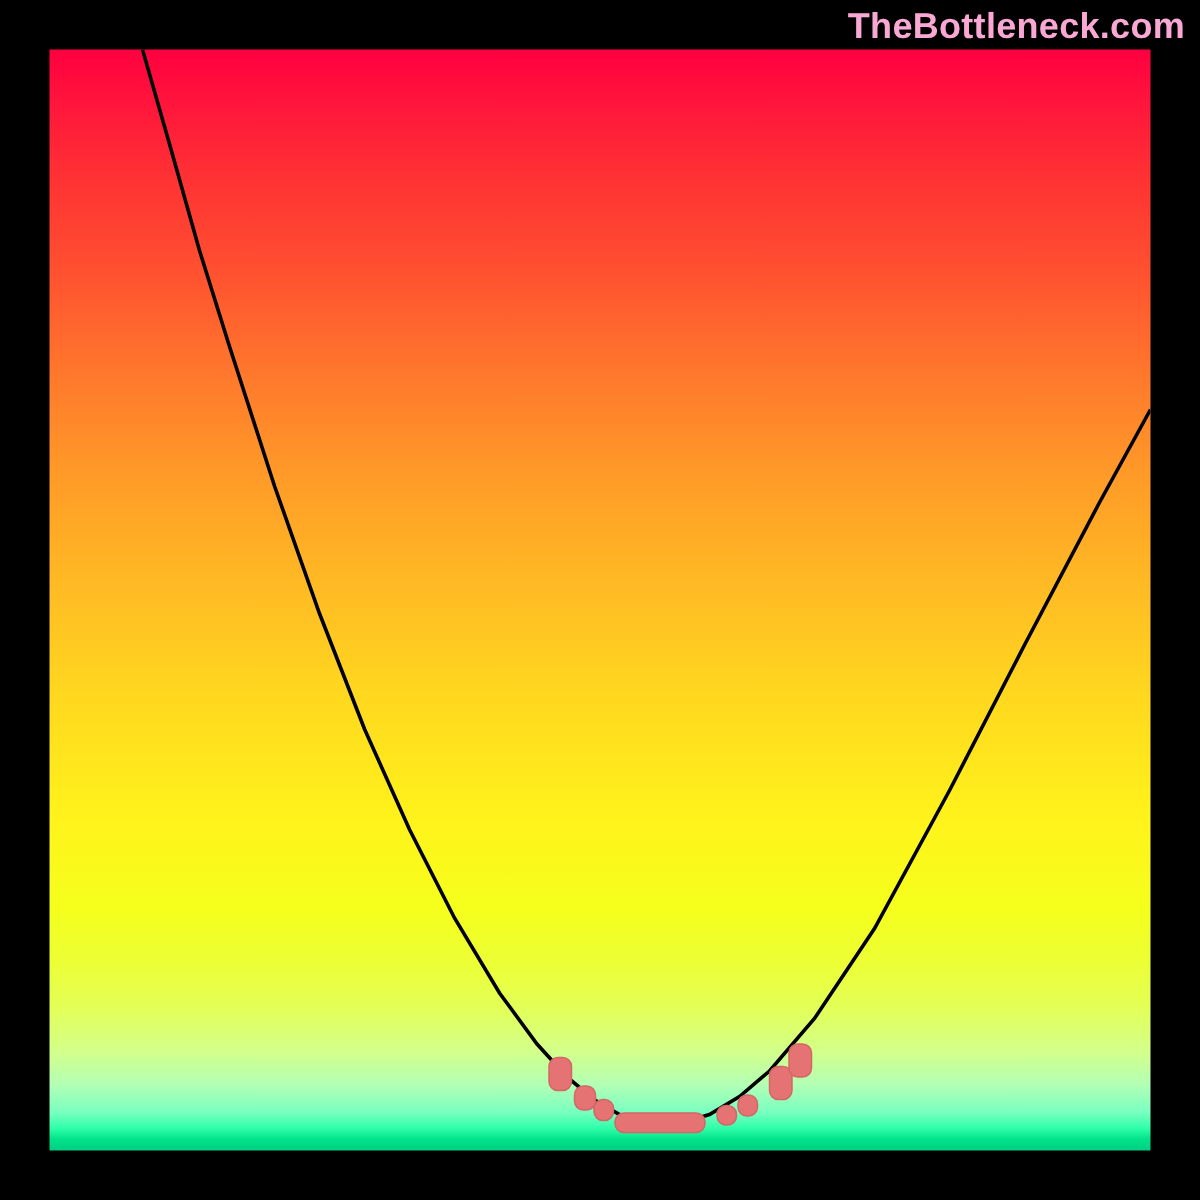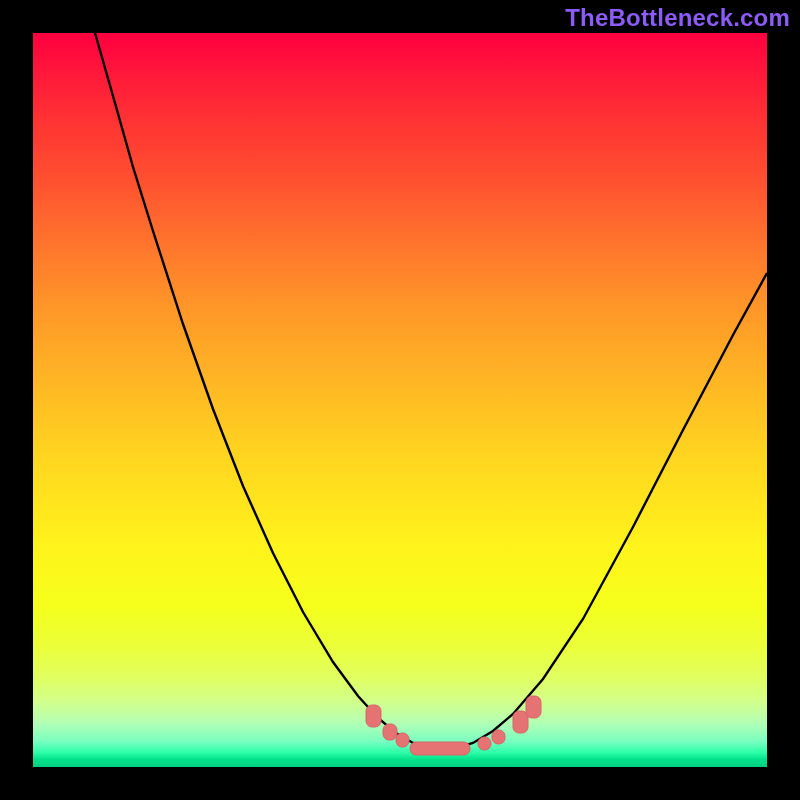--- a/index.html
+++ b/index.html
@@ -37,21 +37,21 @@
       #00d082 100%
     );
   }
   .watermark {
     position: absolute;
     top: 4px;
     right: 10px;
     font-family: Arial, Helvetica, sans-serif;
     font-size: 24px;
     font-weight: 600;
-    color: #8b5cf6;
+    color: #f9a8d4;
     letter-spacing: 0.2px;
   }
   svg.curve {
     position: absolute;
     left: 0;
     top: 0;
     width: 734px;
     height: 734px;
   }
 </style>

